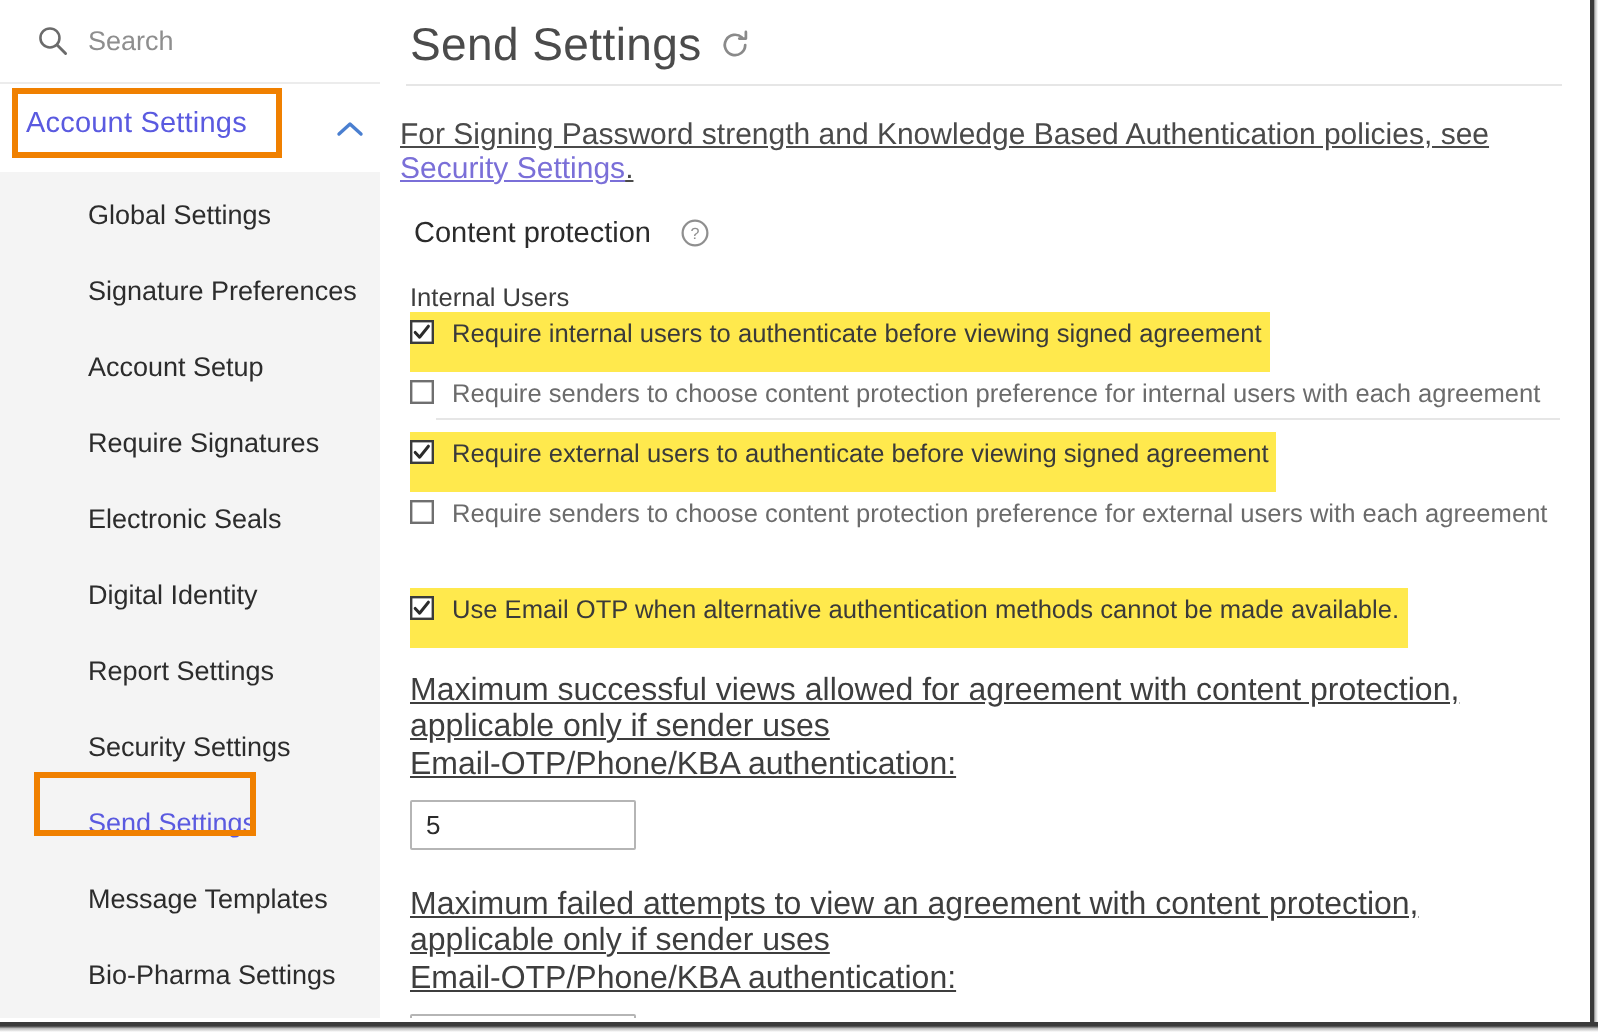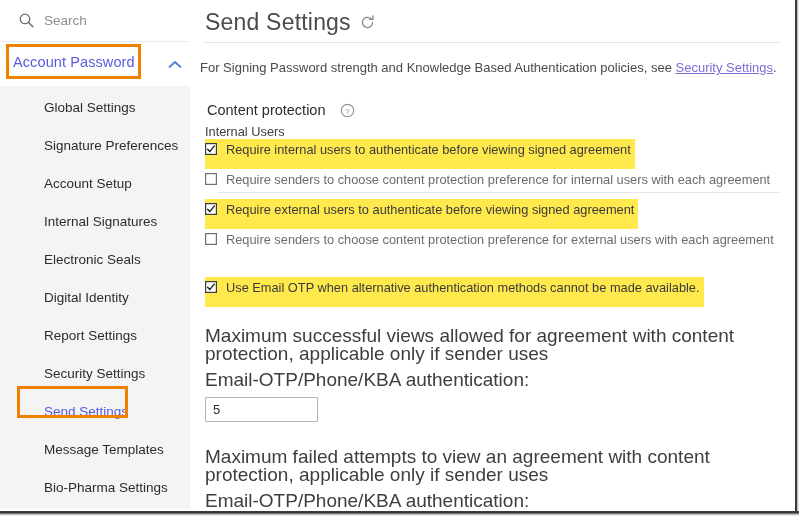--- a/index.html
+++ b/index.html
@@ -136,33 +136,34 @@
     width: 17px; height: 17px;
     margin-left: 8px;
     display: block;
   }
   .hr {
     height: 1px;
     background: #e6e6e6;
     margin: 6px 14px 0 13px;
   }
   .intro {
-    font-size: 13px;
+    font-size: 15px;
     color: #4a4a4a;
     padding: 16px 0 0 10px;
     line-height: 17px;
+    text-decoration: underline;
   }
   .link {
     color: #7a6fd8;
   }
 
   .section-head-row {
     position: relative;
     display: flex;
-    align-items: flex-end;
+    align-items: flex-start;
     margin: 16px 0 0 14px;
     height: 26px;
   }
   .section-head {
     font-size: 14.5px;
     color: #2b2b2b;
     padding-left: 3px;
   }
   .q-icon { width: 15px; height: 15px; margin-left: 14px; display:block; }
   .head-rule {
@@ -200,25 +201,26 @@
   .cb-label {
     font-size: 12.8px;
     color: #3a3a3a;
     margin-left: 9px;
     line-height: 21px;
     white-space: nowrap;
   }
   .cb-label.muted { color: #6b6b6b; text-align: center; }
 
   .para {
-    font-size: 19px;
+    font-size: 16px;
     color: #3e3e3e;
-    margin: 8px 0 0 15px;
+    margin: 1px 0 0 15px;
     line-height: 18px;
     max-width: 575px;
+    text-decoration: underline;
   }
   .num-input {
     margin-left: 15px;
     margin-top: 8px;
     width: 113px;
     height: 25px;
     border: 1px solid #b5b5b5;
     background: #fff;
     border-radius: 1px;
     font-family: "Liberation Sans", sans-serif;
@@ -242,40 +244,40 @@
       <span>
         <svg class="search-icon" viewBox="0 0 20 20">
           <circle cx="8.2" cy="8.2" r="5.6" fill="none" stroke="#6b6b6b" stroke-width="1.5"></circle>
           <line x1="12.4" y1="12.4" x2="17.4" y2="17.4" stroke="#6b6b6b" stroke-width="1.7" stroke-linecap="round"></line>
         </svg>
       </span>
       <span class="search-placeholder">Search</span>
     </div>
 
     <div class="acct-row">
-      <span class="acct-label">Account Password</span>
+      <span class="acct-label">Account Settings</span>
       <span>
         <svg class="chev" viewBox="0 0 14 9">
           <polyline points="1.5,7 7,2 12.5,7" fill="none" stroke="#4a7fd0" stroke-width="1.7" stroke-linecap="round" stroke-linejoin="round"></polyline>
         </svg>
       </span>
     </div>
 
     <div class="nav">
       <div class="nav-item">
           <span>Global Settings</span>
         </div>
       <div class="nav-item">
           <span>Signature Preferences</span>
         </div>
       <div class="nav-item">
           <span>Account Setup</span>
         </div>
       <div class="nav-item">
-          <span>Internal Signatures</span>
+          <span>Require Signatures</span>
         </div>
       <div class="nav-item">
           <span>Electronic Seals</span>
         </div>
       <div class="nav-item">
           <span>Digital Identity</span>
         </div>
       <div class="nav-item">
           <span>Report Settings</span>
         </div>

